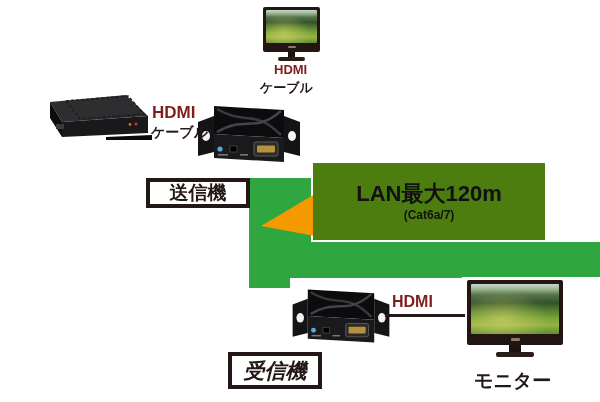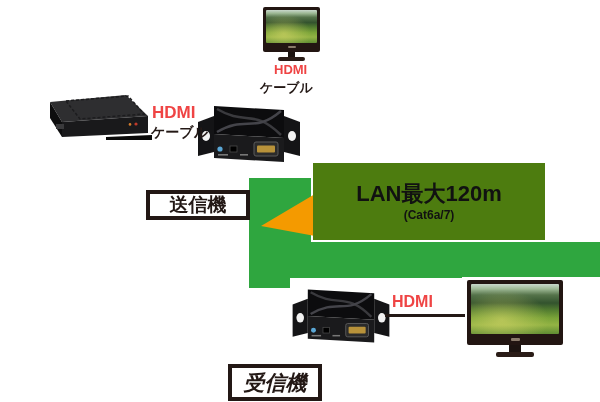--- a/index.html
+++ b/index.html
@@ -28,24 +28,24 @@
   .mframe{position:absolute;background:#221512;border-radius:2px;}
   .mscreen{position:absolute;border-radius:1px;
     background:
       radial-gradient(ellipse at 35% 72%, rgba(225,220,110,.55), rgba(0,0,0,0) 58%),
       linear-gradient(180deg,#c9d8cc 0%,#9db894 10%,#55734a 22%,#33532e 38%,#527c30 52%,#7aa338 68%,#93b344 82%,#5f8c33 100%);}
   .mlogo{position:absolute;background:#8a7a6a;border-radius:1px;}
   .mneck{position:absolute;background:#1c1310;}
   .mbase{position:absolute;background:#2a1c17;border-radius:2px;}
   
   .boxlabel{border:4px solid #231815;z-index:2;display:flex;align-items:center;justify-content:center;
-            font-weight:700;color:#231815;background:transparent;margin-top:12px;}
+            font-weight:700;color:#231815;background:transparent;}
   #tx-label{left:146px;top:178px;width:96px;height:22px;font-size:19px;}
   #rx-label{left:228px;top:352px;width:86px;height:29px;font-size:21px;font-style:italic;}
-  .hdmi{font-weight:700;color:#ef4444;z-index:5;line-height:1;}
+  .hdmi{font-weight:700;color:#7f1d1d;z-index:5;line-height:1;}
   #hdmi-left{left:152px;top:104px;font-size:17px;}
   #hdmi-left-sub{left:151px;top:124px;font-size:14px;font-weight:700;color:#231815;z-index:5;}
   #hdmi-top{left:274px;top:63px;font-size:13px;}
   #hdmi-top-sub{left:260px;top:79px;font-size:13px;font-weight:700;color:#231815;z-index:5;}
   #hdmi-bottom{left:392px;top:294px;font-size:16px;z-index:5;}
   #cable-line-bottom{left:385px;top:314px;width:80px;height:3px;background:#231815;z-index:5;}
   #monitor-caption{left:474px;top:368px;font-size:19px;font-weight:700;color:#231815;z-index:5;}
 </style>
 </head>
 <body>
@@ -143,14 +143,15 @@
     <span>受信機</span>
   </div>
 
   <div class="abs hdmi" id="hdmi-left">HDMI</div>
   <div class="abs" id="hdmi-left-sub">ケーブル</div>
   <div class="abs hdmi" id="hdmi-top">HDMI</div>
   <div class="abs" id="hdmi-top-sub">ケーブル</div>
   <div class="abs hdmi" id="hdmi-bottom">HDMI</div>
   <div class="abs" id="cable-line-bottom"></div>
 
+  <div class="abs" id="monitor-caption">モニター</div>
 
 </div>
 
 </body></html>

